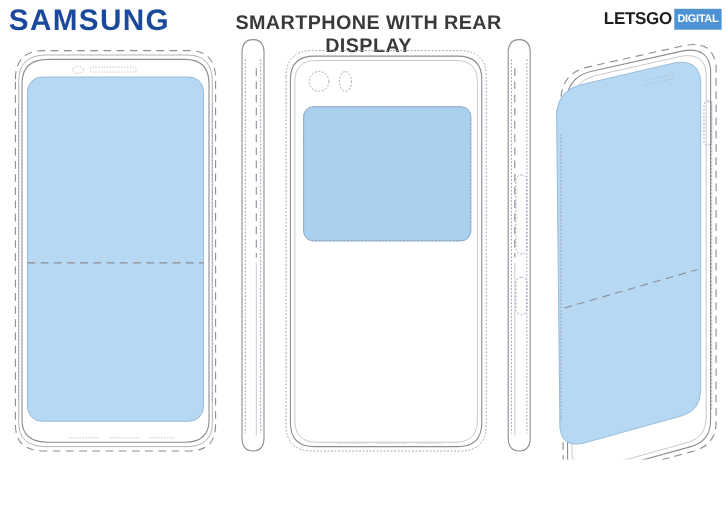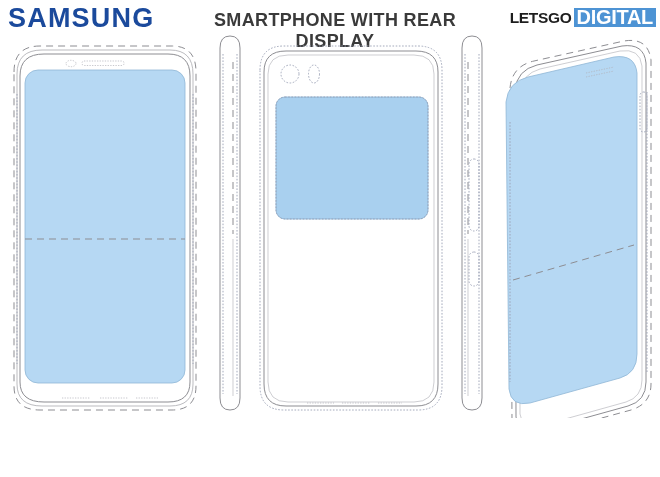--- a/index.html
+++ b/index.html
@@ -52,21 +52,21 @@
   .lgd-black {
     font-size: 15.5px;
     font-weight: bold;
     color: #1d1d1d;
     letter-spacing: -0.3px;
     line-height: 19px;
     padding-right: 2px;
     margin-left: 31px;
   }
   .lgd-blue {
-    font-size: 20px;
+    font-size: 10px;
     font-weight: bold;
     color: #ffffff;
     letter-spacing: -0.3px;
     line-height: 19px;
     background: #4d93d4;
     padding: 0 3px;
   }
 
   
   .drawing { position: absolute; }

